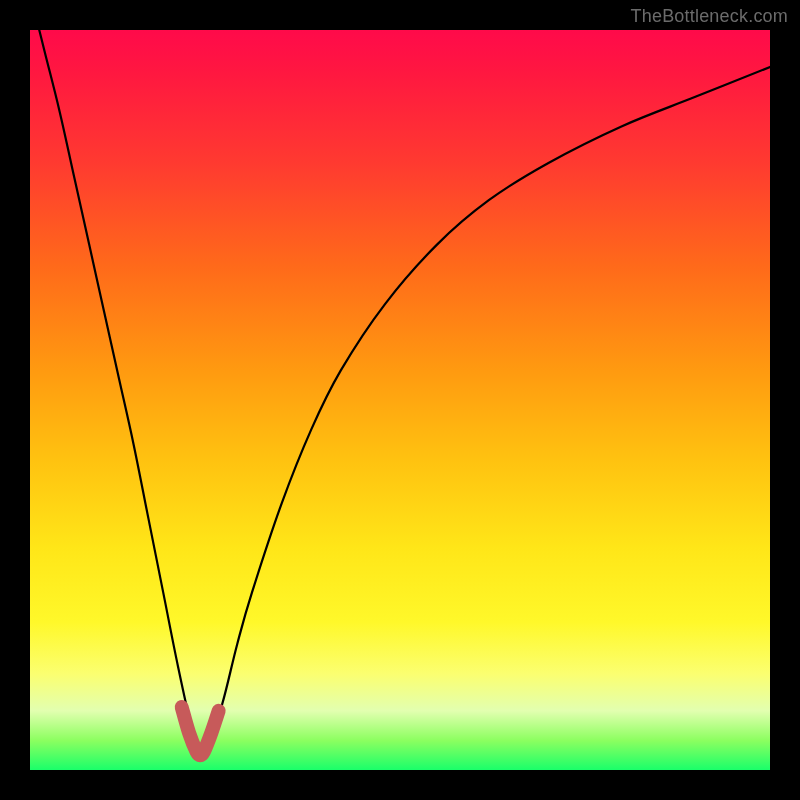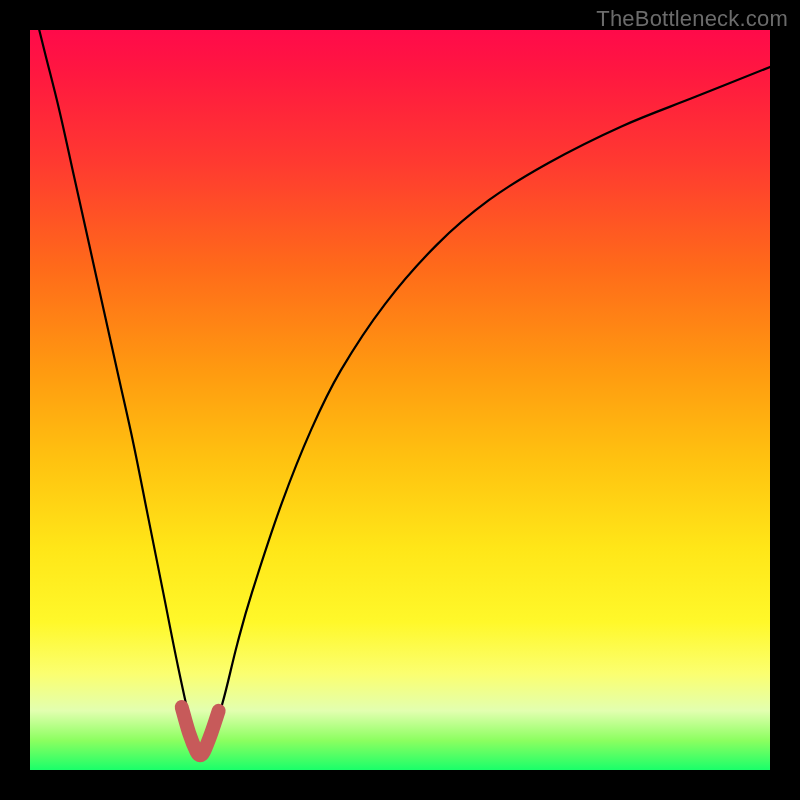--- a/index.html
+++ b/index.html
@@ -48,21 +48,21 @@
       #e2ffb0 92%,
       #8cff60 96%,
       #1aff6a 100%
     );
   }
   .watermark {
     position: absolute;
     top: 6px;
     right: 12px;
     color: #6b6b6b;
-    font-size: 22px;
+    font-size: 18px;
     letter-spacing: 0.2px;
     font-weight: 400;
     user-select: none;
   }
   svg.curves {
     position: absolute;
     left: 0;
     top: 0;
     width: 100%;
     height: 100%;

